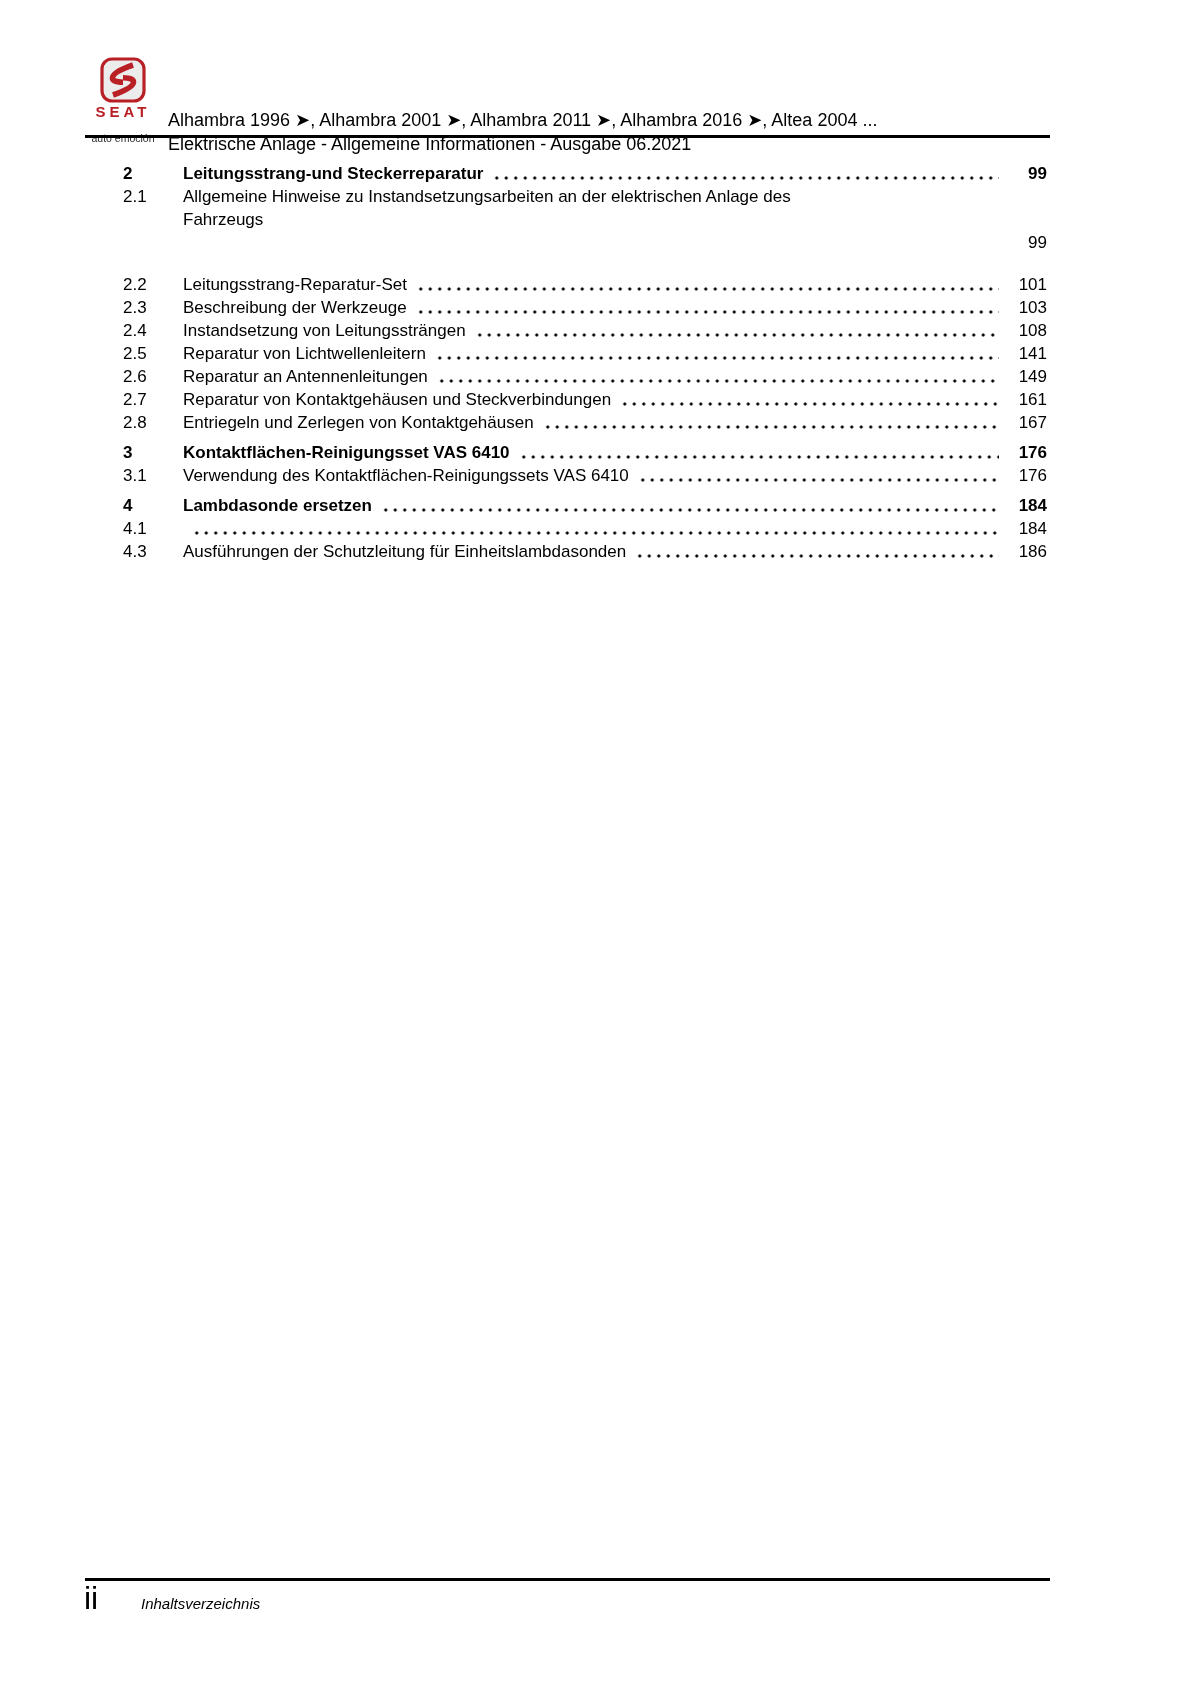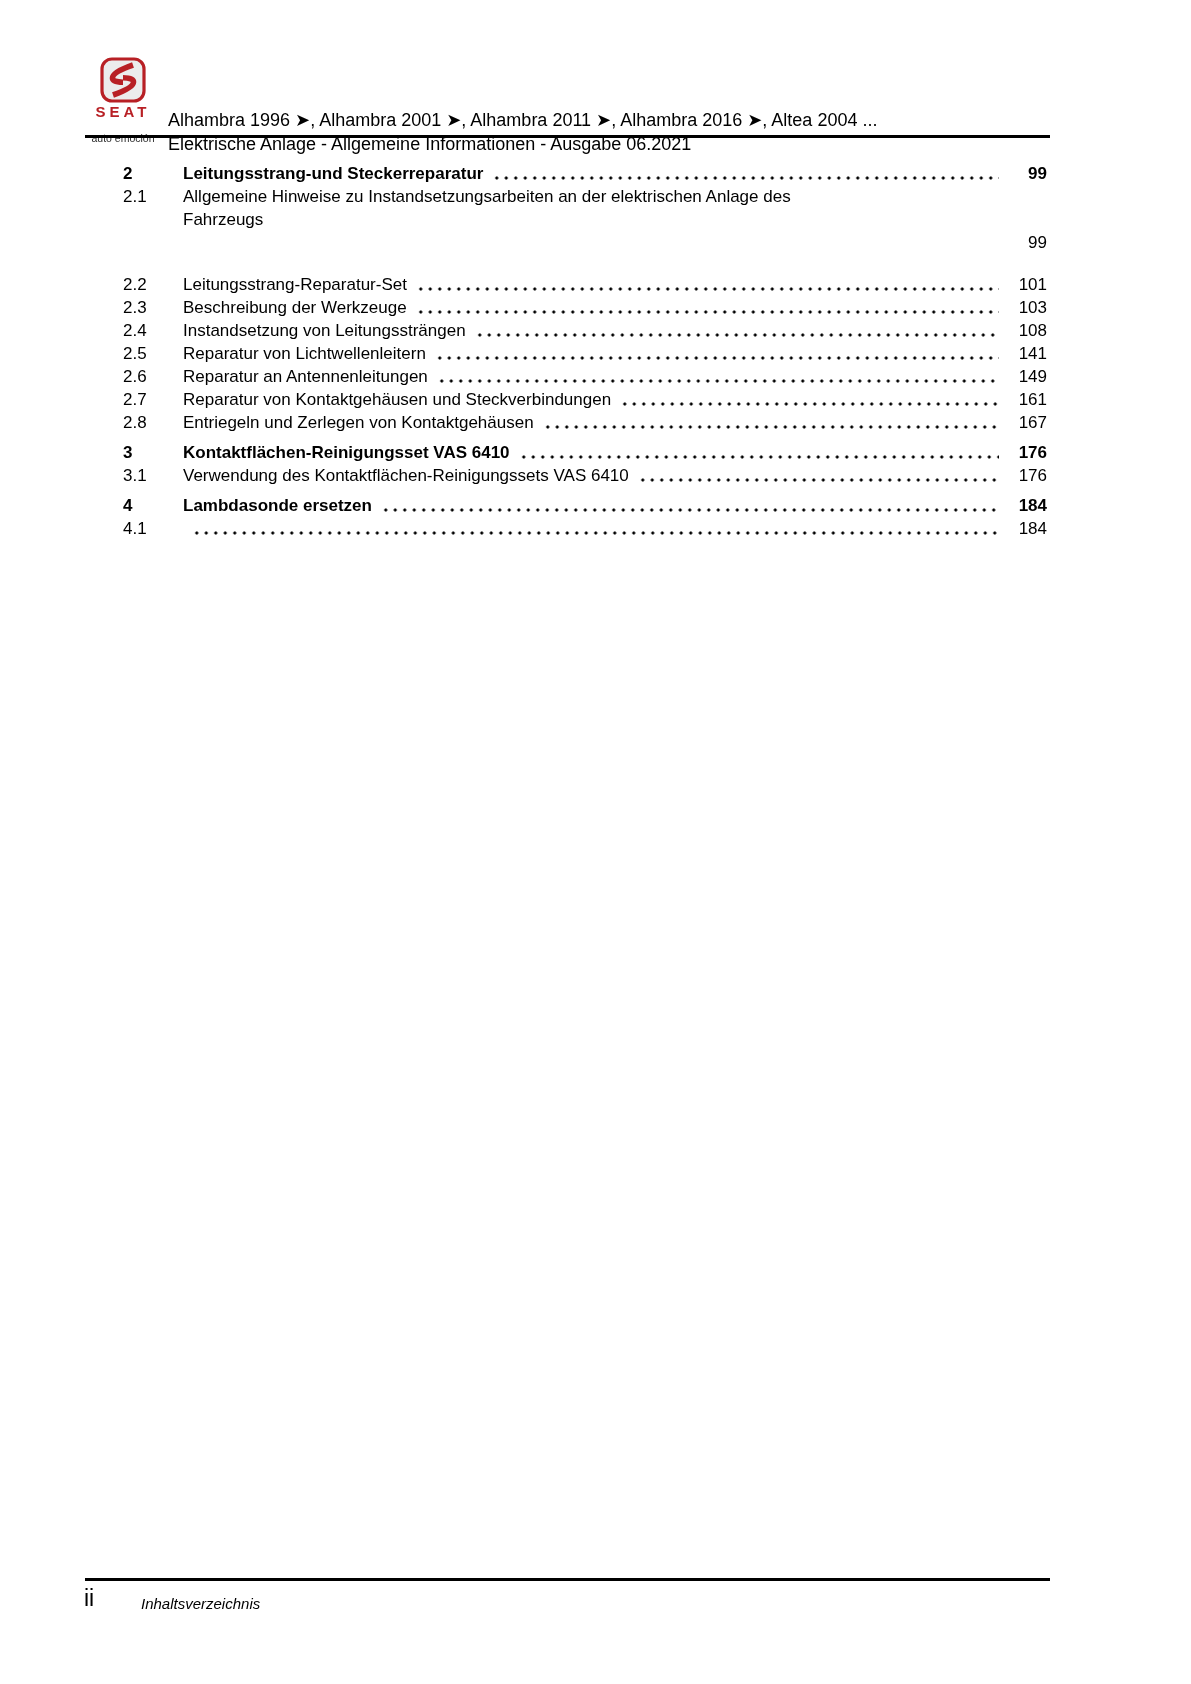--- a/index.html
+++ b/index.html
@@ -51,21 +51,21 @@
   }
   .toc-page { flex: 0 0 42px; text-align: right; }
 
   
   .footer-rule {
     position: absolute; left: 85px; top: 1578px; width: 965px; height: 3px;
     background: #000;
   }
   .footer-page {
     position: absolute; left: 84px; top: 1583px;
-    font-size: 23px; line-height: 30px;
+    font-size: 32px; line-height: 30px;
   }
   .footer-label {
     position: absolute; left: 141px; top: 1595px;
     font-size: 15px; line-height: 18px; font-style: italic;
   }
 </style>
 </head>
 <body>
 
 <div class="logo">
@@ -201,18 +201,26 @@
 
   <div class="toc-row">
     <span class="toc-num">4.1</span>
     <span class="toc-body">
       <span class="leader"></span>
       <span class="toc-page">184</span>
     </span>
   </div>
 
 
+  <div class="toc-row">
+    <span class="toc-num">4.3</span>
+    <span class="toc-body">
+      <span class="toc-title">Ausführungen der Schutzleitung für Einheitslambdasonden</span>
+      <span class="leader"></span>
+      <span class="toc-page">186</span>
+    </span>
+  </div>
 
 </div>
 
 <div class="footer-rule"></div>
 <div class="footer-page">ii</div>
 <div class="footer-label">Inhaltsverzeichnis</div>
 
 </body></html>

